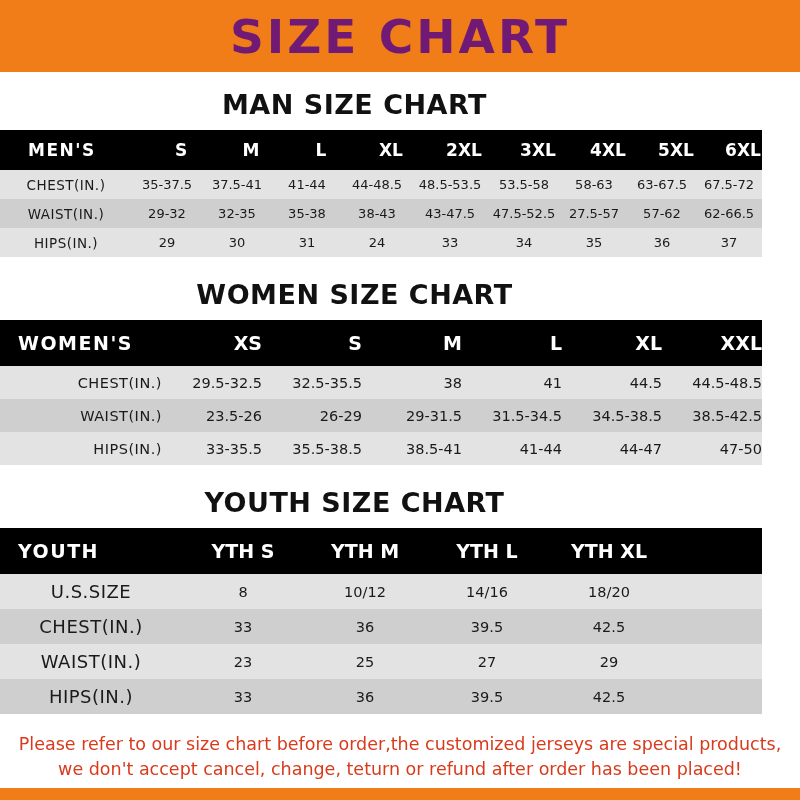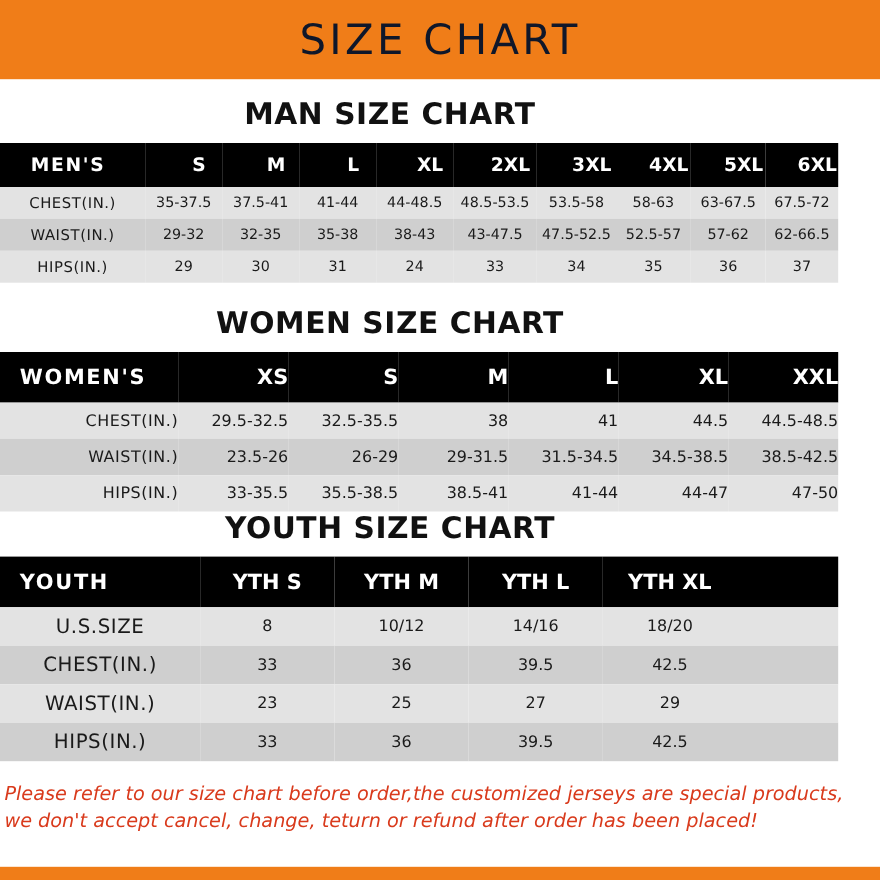--- a/index.html
+++ b/index.html
@@ -23,40 +23,40 @@
   .header-bar {
     width: 800px;
     height: 72px;
     background: #f07d18;
     display: flex;
     align-items: center;
     justify-content: center;
   }
   .header-title {
     font-family: "DejaVu Sans", sans-serif;
-    font-weight: normal;
-    font-size: 38px;
+    font-weight: bold;
+    font-size: 47px;
     letter-spacing: 3px;
-    color: #0f172a;
+    color: #701a75;
     line-height: 1;
   }
   .section {
     width: 709px;
   }
   .section-title {
     text-align: center;
     font-family: "DejaVu Sans", sans-serif;
     font-weight: bold;
     font-size: 27px;
     letter-spacing: 0.5px;
     color: #111111;
   }
   .s1-title { margin-top: 17px; }
   .s2-title { margin-top: 22px; }
-  .s3-title { }
+  .s3-title { margin-top: 22px; }
 
   table.chart {
     border-collapse: collapse;
     table-layout: fixed;
     margin: 0 auto;
   }
   table.chart td, table.chart th {
     padding: 0;
     text-align: center;
     vertical-align: middle;
@@ -98,27 +98,26 @@
 
   
   #youth-table { width: 762px; margin-top: 10px; }
   #youth-table .hdr-row td { font-size: 19px; height: 46px; }
   #youth-table .hdr-label { font-size: 19px; padding-left: 18px; }
   #youth-table tbody td { font-size: 14.5px; height: 35px; }
   #youth-table .lbl { font-size: 18px; }
 
   .footer-note {
     margin-top: 18px;
-    padding: 0 4px;
-    text-align: left;
+    padding: 0 16px;
+    text-align: center;
     color: #d93a1c;
     font-family: "DejaVu Sans", sans-serif;
     font-size: 17.5px;
     line-height: 1.42;
-    font-style: italic;
   }
   .footer-note div { white-space: nowrap; }
   .bottom-bar {
     position: absolute;
     left: 0;
     bottom: 0;
     width: 800px;
     height: 12px;
     background: #f07d18;
   }
@@ -173,21 +172,21 @@
           <td class="val">67.5-72</td>
         </tr>
         <tr class="row-dark">
           <td class="lbl">WAIST(IN.)</td>
           <td class="val">29-32</td>
           <td class="val">32-35</td>
           <td class="val">35-38</td>
           <td class="val">38-43</td>
           <td class="val">43-47.5</td>
           <td class="val">47.5-52.5</td>
-          <td class="val">52.5-57</td>
+          <td class="val">27.5-57</td>
           <td class="val">57-62</td>
           <td class="val">62-66.5</td>
         </tr>
         <tr class="row-light">
           <td class="lbl">HIPS(IN.)</td>
           <td class="val">29</td>
           <td class="val">30</td>
           <td class="val">31</td>
           <td class="val">24</td>
           <td class="val">33</td>

